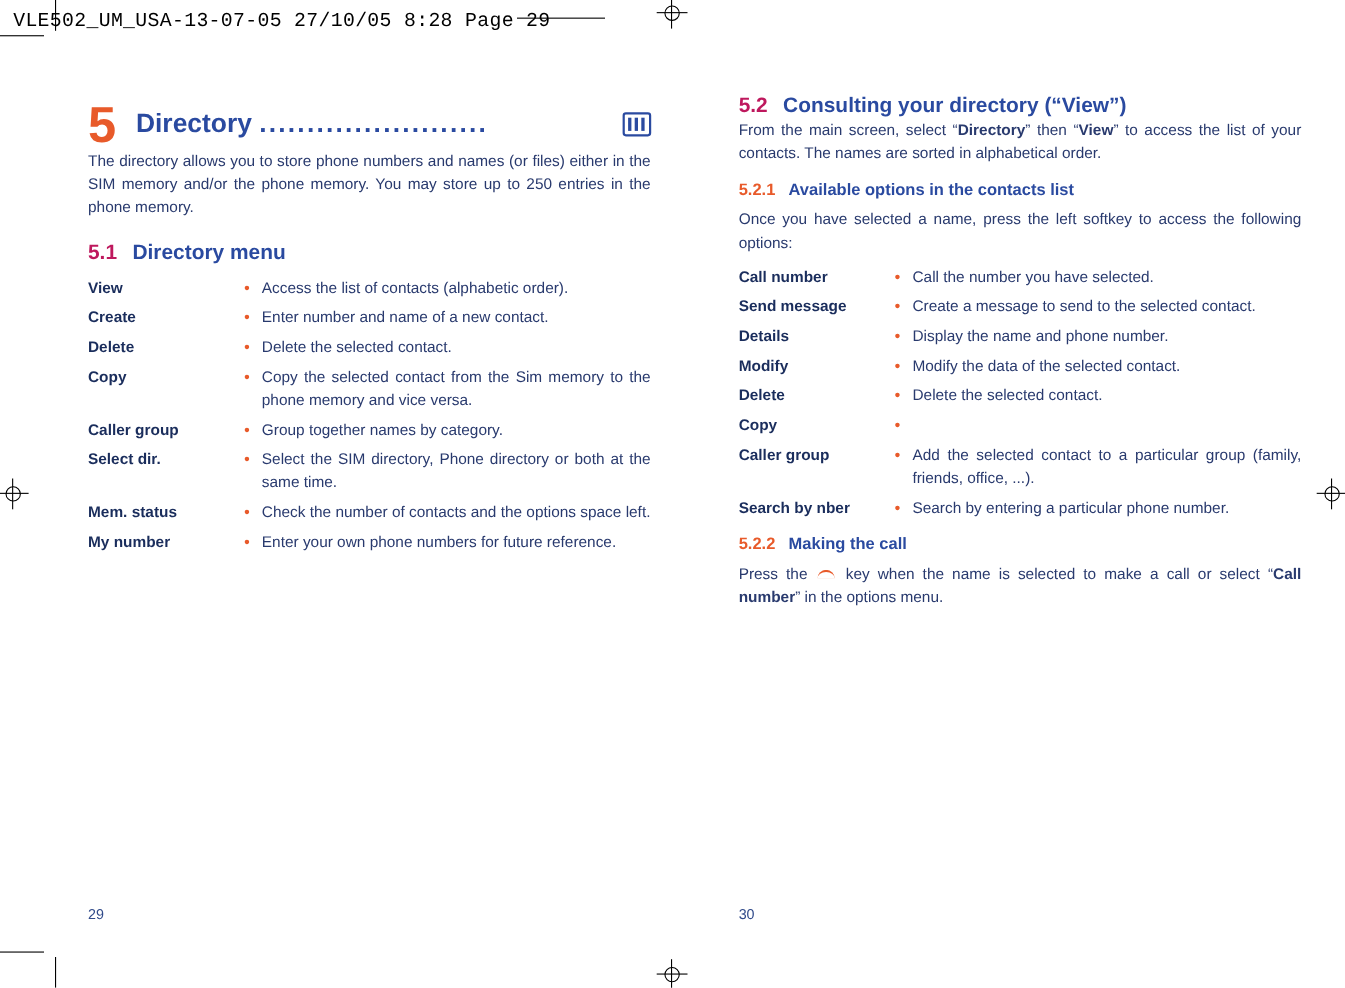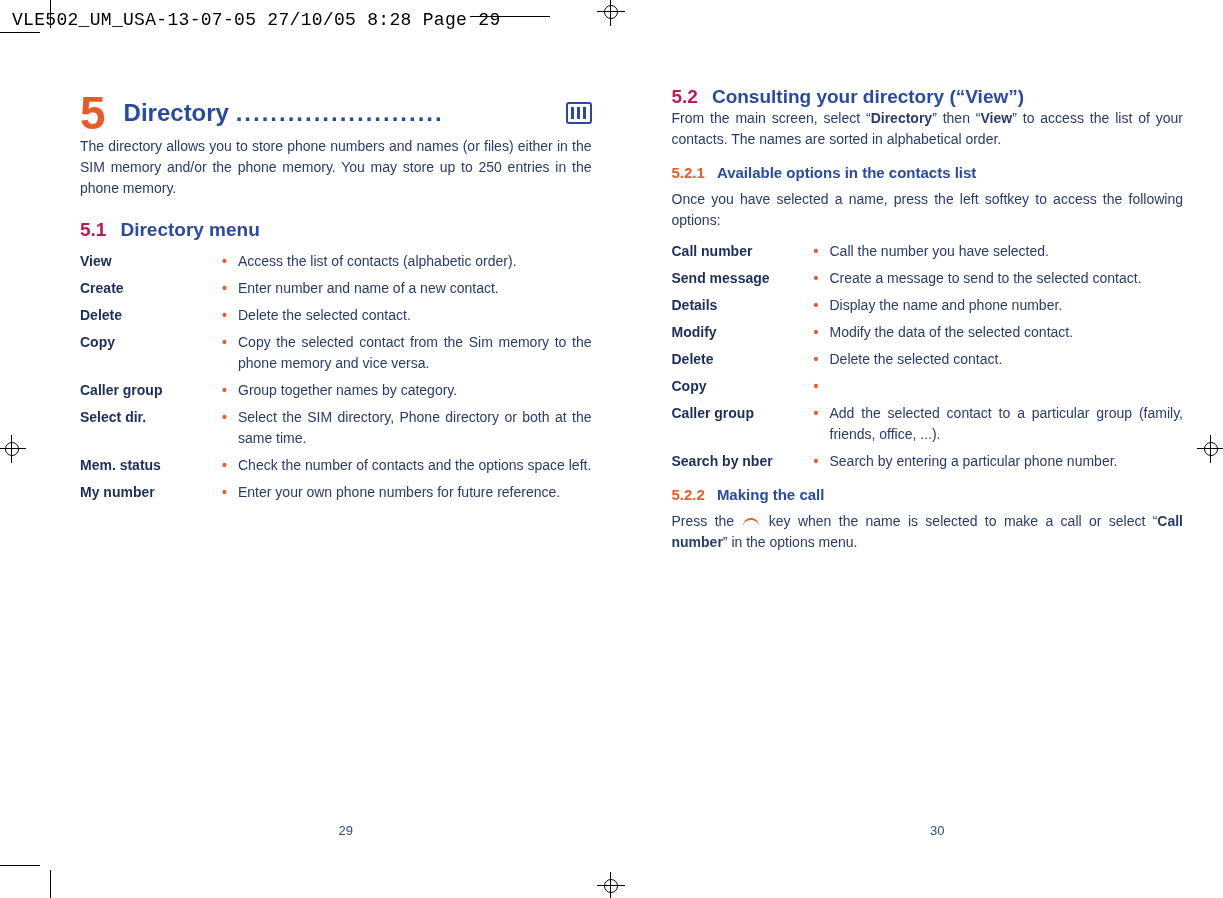--- a/index.html
+++ b/index.html
@@ -70,21 +70,20 @@
   }
   .page {
     flex: 1;
     position: relative;
     padding: 10px 10px 40px 10px;
   }
   .pagenum {
     position: absolute;
     bottom: 0;
     width: 100%;
-    text-align: center;
     color: #304a8a;
     font-size: 13px;
   }
 
   .chapnum {
     color: #e85a2a;
     font-size: 46px;
     font-weight: bold;
     display: inline-block;
     vertical-align: middle;

